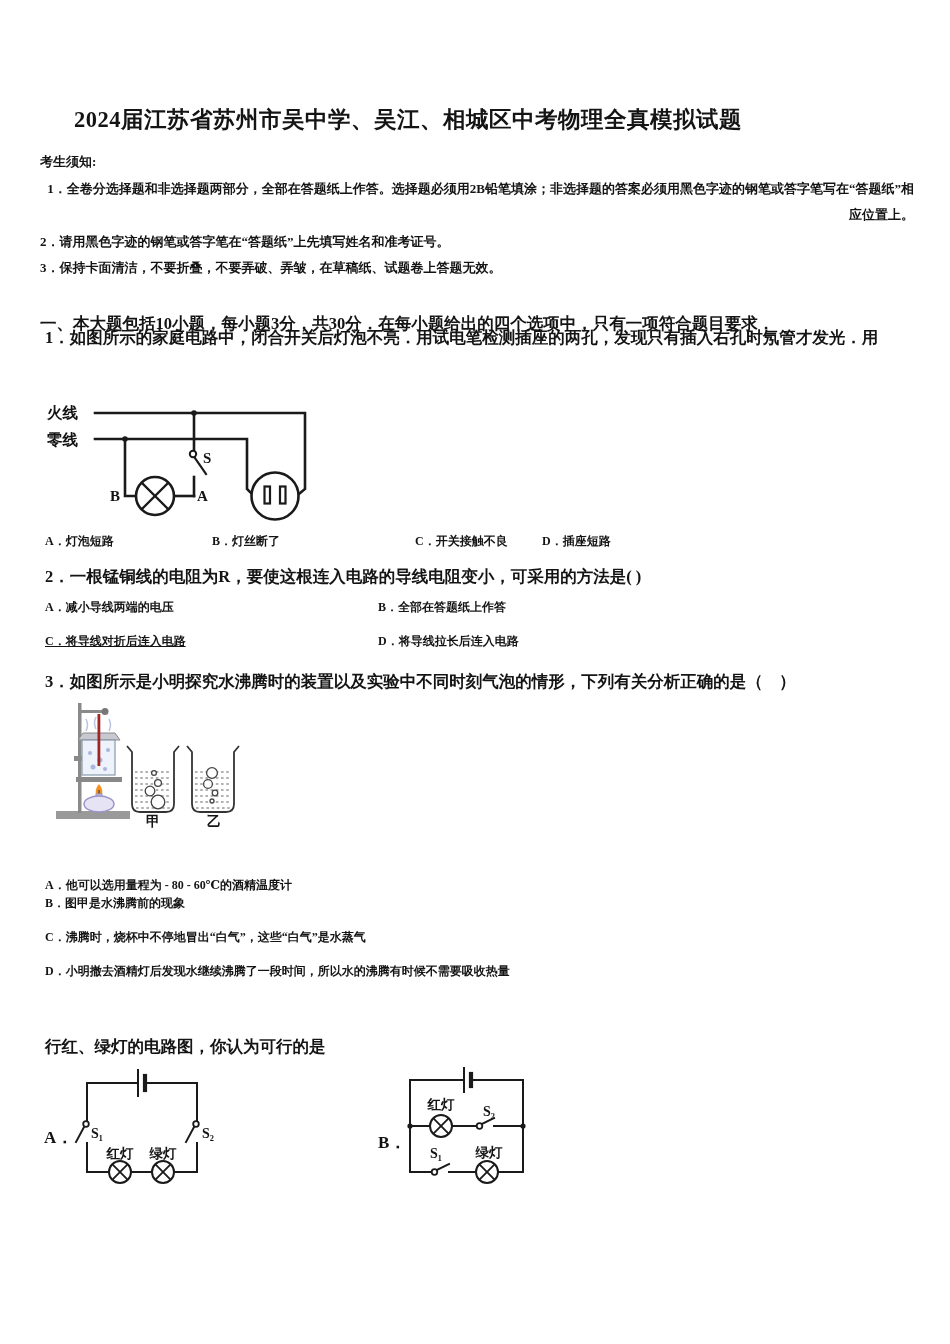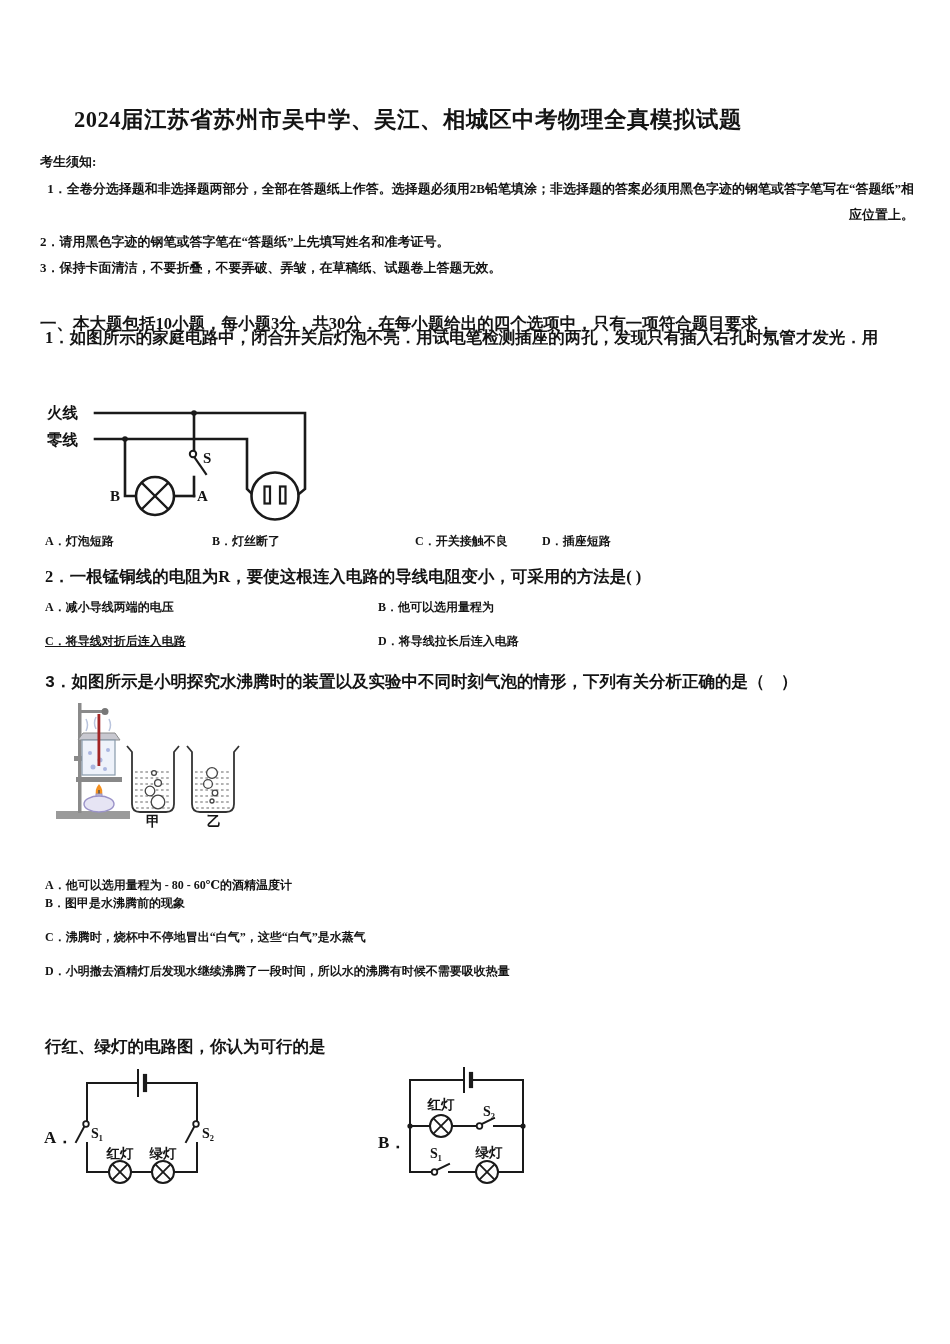--- a/index.html
+++ b/index.html
@@ -60,25 +60,25 @@
     <text x="155" y="104" font-size="15">A</text>
   </svg>
 
   <span class="abs opt" style="top:533px;left:45px;">A．灯泡短路</span>
   <span class="abs opt" style="top:533px;left:212px;">B．灯丝断了</span>
   <span class="abs opt" style="top:533px;left:379px;margin-left:36px;">C．开关接触不良</span>
   <span class="abs opt" style="top:533px;left:542px;">D．插座短路</span>
 
   <div class="abs bt" style="top:566px;left:45px;">2．一根锰铜线的电阻为R，要使这根连入电路的导线电阻变小，可采用的方法是( )</div>
   <span class="abs opt" style="top:599px;left:45px;text-align:right;">A．减小导线两端的电压</span>
-  <span class="abs opt" style="top:599px;left:378px;">B．他可以选用量程为</span>
+  <span class="abs opt" style="top:599px;left:378px;">B．全部在答题纸上作答</span>
   <span class="abs opt" style="top:633px;left:45px;text-decoration:underline;">C．将导线对折后连入电路</span>
   <span class="abs opt" style="top:633px;left:378px;">D．将导线拉长后连入电路</span>
 
-  <div class="abs bt" style="top:671px;left:45px;font-family:Liberation Mono, monospace;">3．如图所示是小明探究水沸腾时的装置以及实验中不同时刻气泡的情形，下列有关分析正确的是（　）</div>
+  <div class="abs bt" style="top:671px;left:45px;">3．如图所示是小明探究水沸腾时的装置以及实验中不同时刻气泡的情形，下列有关分析正确的是（　）</div>
 
   <svg class="abs" style="left:48px;top:698px;" width="210" height="136" viewBox="0 0 210 136">
     <g>
       <rect x="8" y="113" width="74" height="8" fill="#9a9a9a"></rect>
       <rect x="30" y="5" width="3.5" height="110" fill="#8a8a8a"></rect>
       <rect x="30" y="12" width="26" height="3" fill="#8a8a8a"></rect>
       <circle cx="57" cy="13.5" r="3.5" fill="#777"></circle>
       <rect x="26" y="58" width="9" height="5" fill="#8a8a8a"></rect>
       <path d="M38,33 q3,-6 0,-12 M48,31 q-3,-6 0,-12 M61,33 q3,-6 0,-12" stroke="#b9c4dd" stroke-width="1.5" fill="none"></path>
       <polygon points="30,42 72,42 67,35 35,35" fill="#c8c8d0" stroke="#8a8a8a" stroke-width="1"></polygon>

